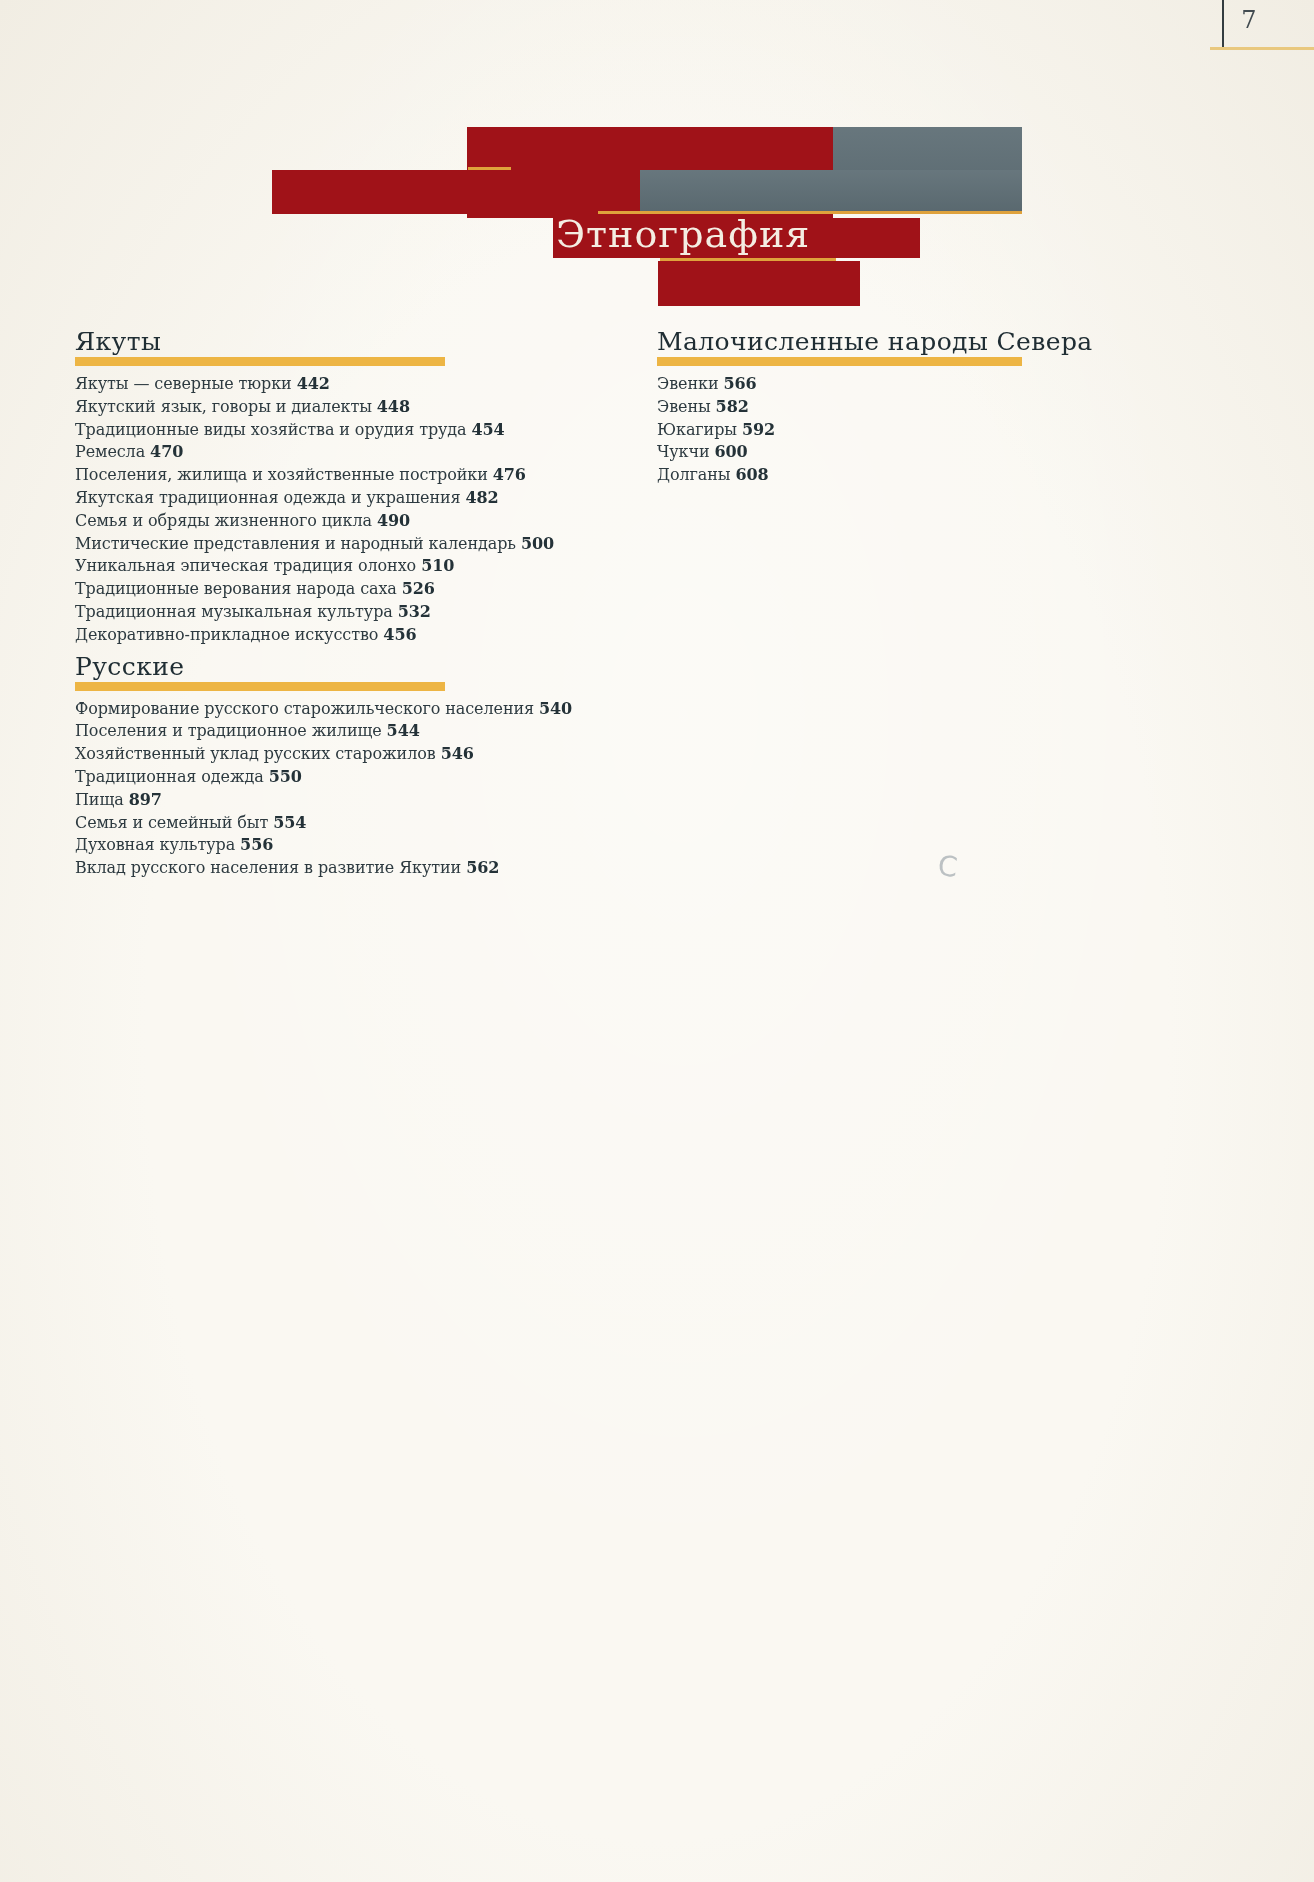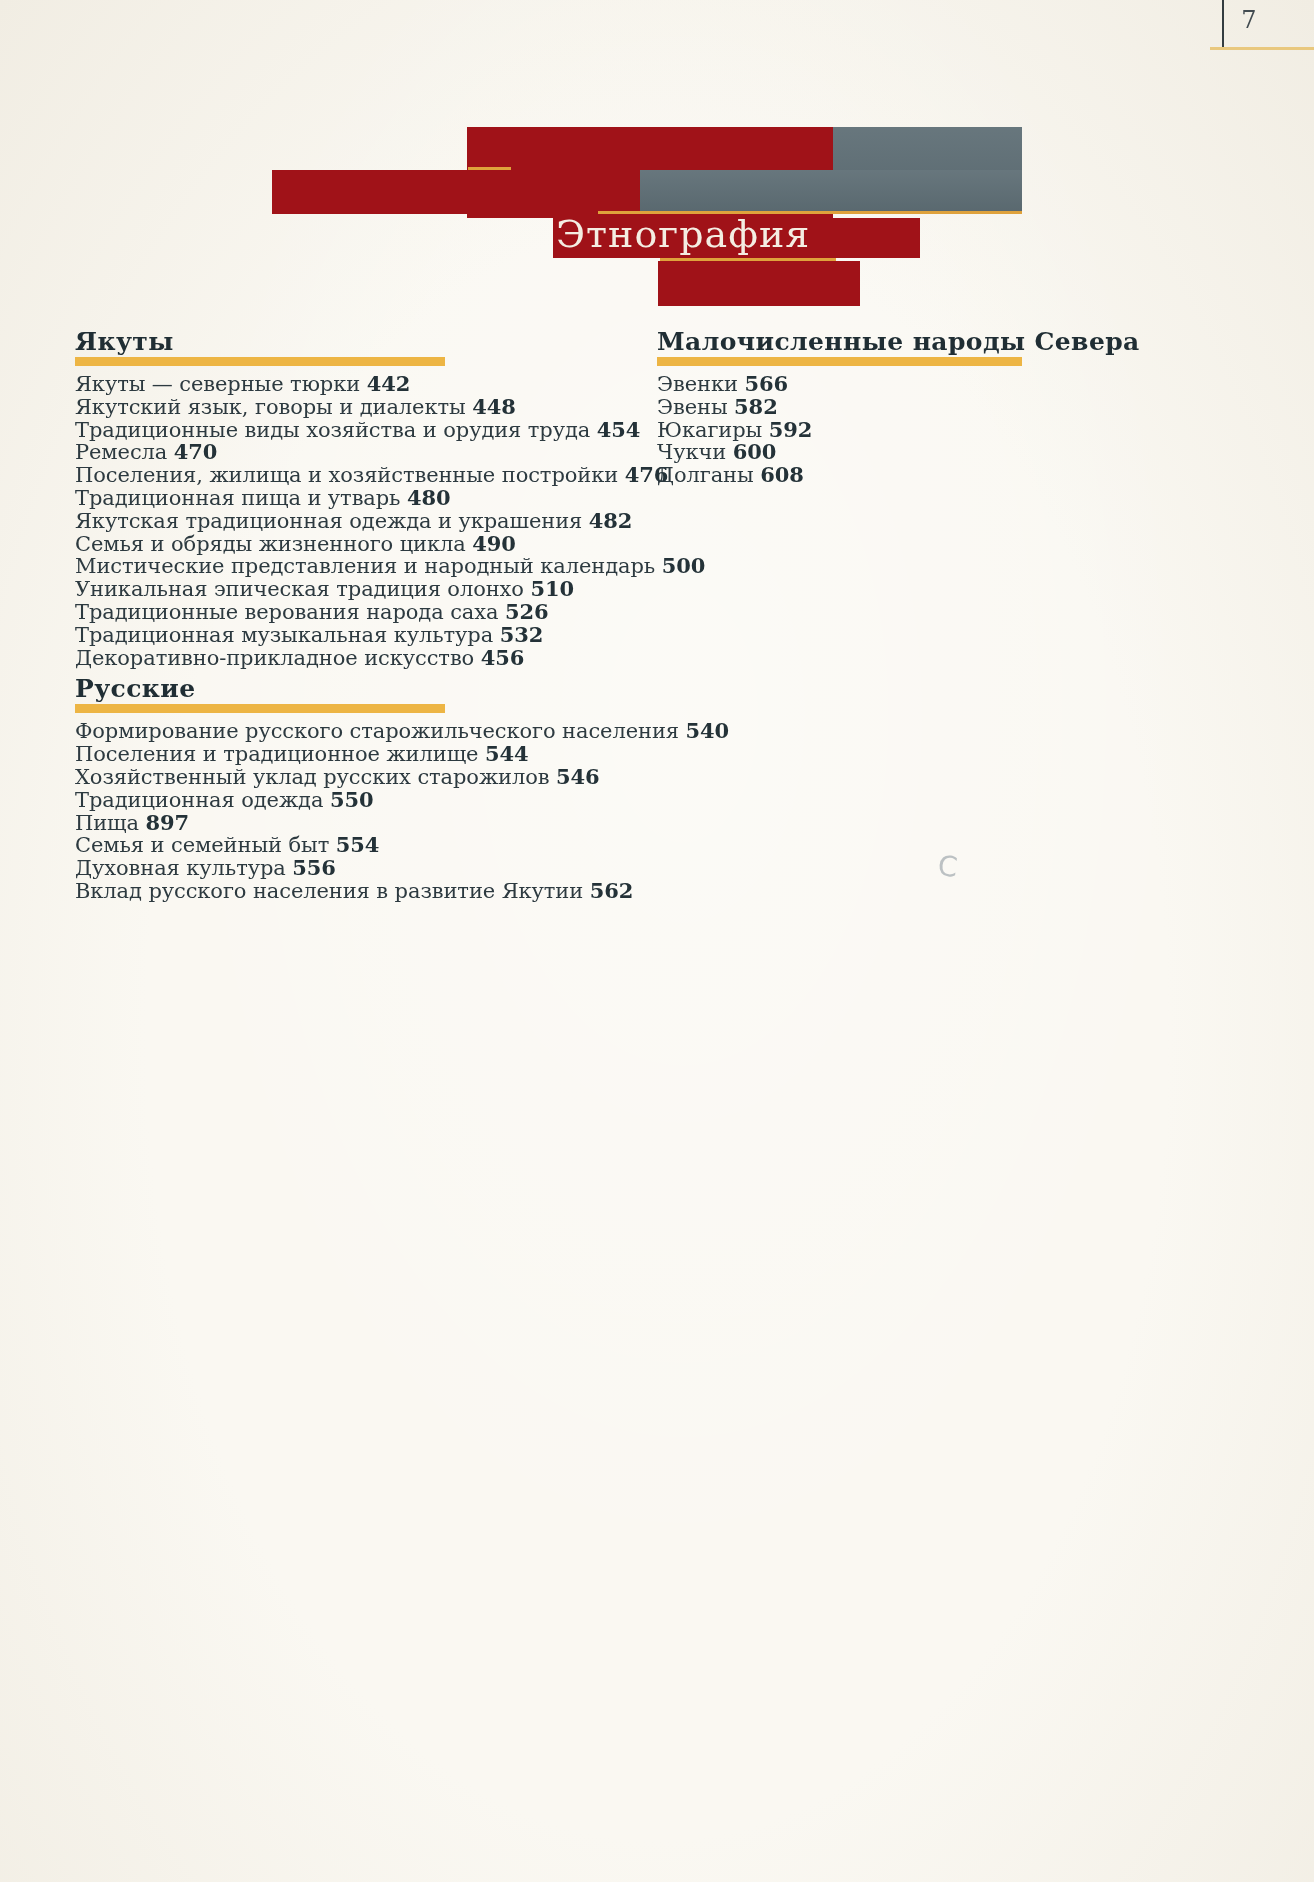--- a/index.html
+++ b/index.html
@@ -34,26 +34,26 @@
     color:var(--title-text);letter-spacing:1px;}
   .ylw-line3 {left:660px;top:258px;width:176px;height:3px;background:var(--line-yellow);}
   .bottom-red{left:658px;top:261px;width:202px;height:45px;background:var(--red);}
 
   
   .col{position:absolute;top:327px;width:580px;}
   .col-left{left:75px;}
   .col-right{left:657px;}
   .toc-section{margin:0;}
   .toc-section + .toc-section{margin-top:5px;}
-  .section-heading{font-weight:bold;font-size:25px;line-height:30px;
+  .section-heading{font-weight:normal;font-size:25px;line-height:30px;
     color:var(--heading);letter-spacing:.4px;white-space:nowrap;}
   .accent-bar{height:9px;background:var(--bar-yellow);}
   .col-left  .accent-bar{width:370px;}
   .col-right .accent-bar{width:365px;}
-  .toc-list{margin-top:7px;font-size:21px;line-height:22.8px;
+  .toc-list{margin-top:7px;font-size:16px;line-height:22.8px;
     color:var(--text);white-space:nowrap;letter-spacing:-.1px;}
   .toc-item b{font-weight:bold;color:#243238;}
 
   
   .stray-mark{left:938px;top:850px;font-size:28px;color:#939da3;opacity:.6;
     transform:rotate(6deg);font-family:"DejaVu Sans","Liberation Sans",sans-serif;}
 </style>
 </head>
 <body>
 
@@ -77,21 +77,20 @@
   <div class="col col-left">
       <div class="toc-section">
         <div class="section-heading">Якуты</div>
         <div class="accent-bar"></div>
         <div class="toc-list">
           <div class="toc-item">Якуты — северные тюрки <b>442</b></div>
           <div class="toc-item">Якутский язык, говоры и диалекты <b>448</b></div>
           <div class="toc-item">Традиционные виды хозяйства и орудия труда <b>454</b></div>
           <div class="toc-item">Ремесла <b>470</b></div>
           <div class="toc-item">Поселения, жилища и хозяйственные постройки <b>476</b></div>
-          <div class="toc-item">Традиционная пища и утварь <b>480</b></div>
           <div class="toc-item">Якутская традиционная одежда и украшения <b>482</b></div>
           <div class="toc-item">Семья и обряды жизненного цикла <b>490</b></div>
           <div class="toc-item">Мистические представления и народный календарь <b>500</b></div>
           <div class="toc-item">Уникальная эпическая традиция олонхо <b>510</b></div>
           <div class="toc-item">Традиционные верования народа саха <b>526</b></div>
           <div class="toc-item">Традиционная музыкальная культура <b>532</b></div>
           <div class="toc-item">Декоративно-прикладное искусство <b>456</b></div>
         </div>
       </div>
       <div class="toc-section">

